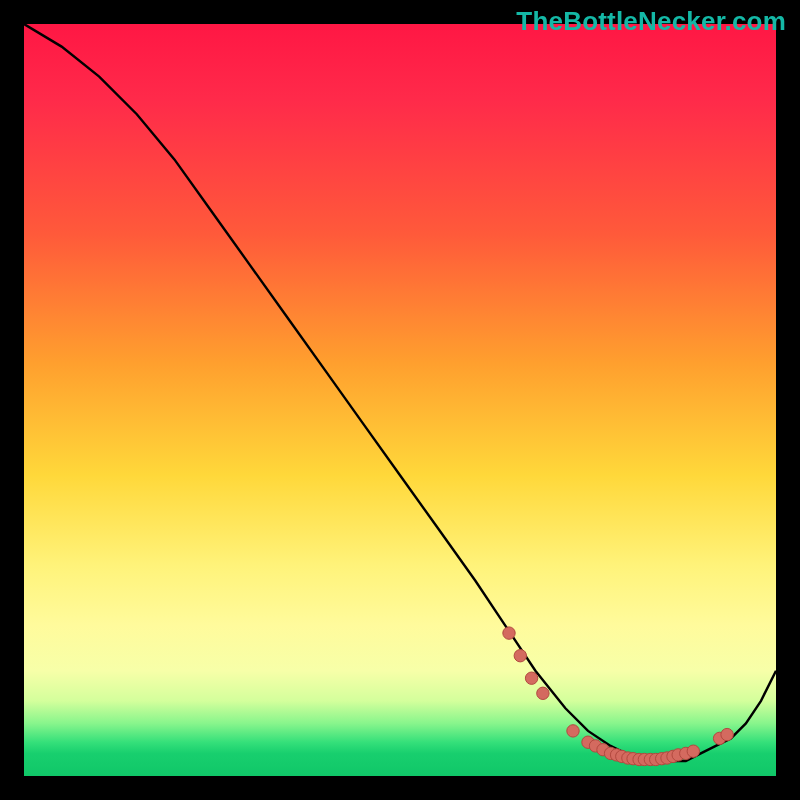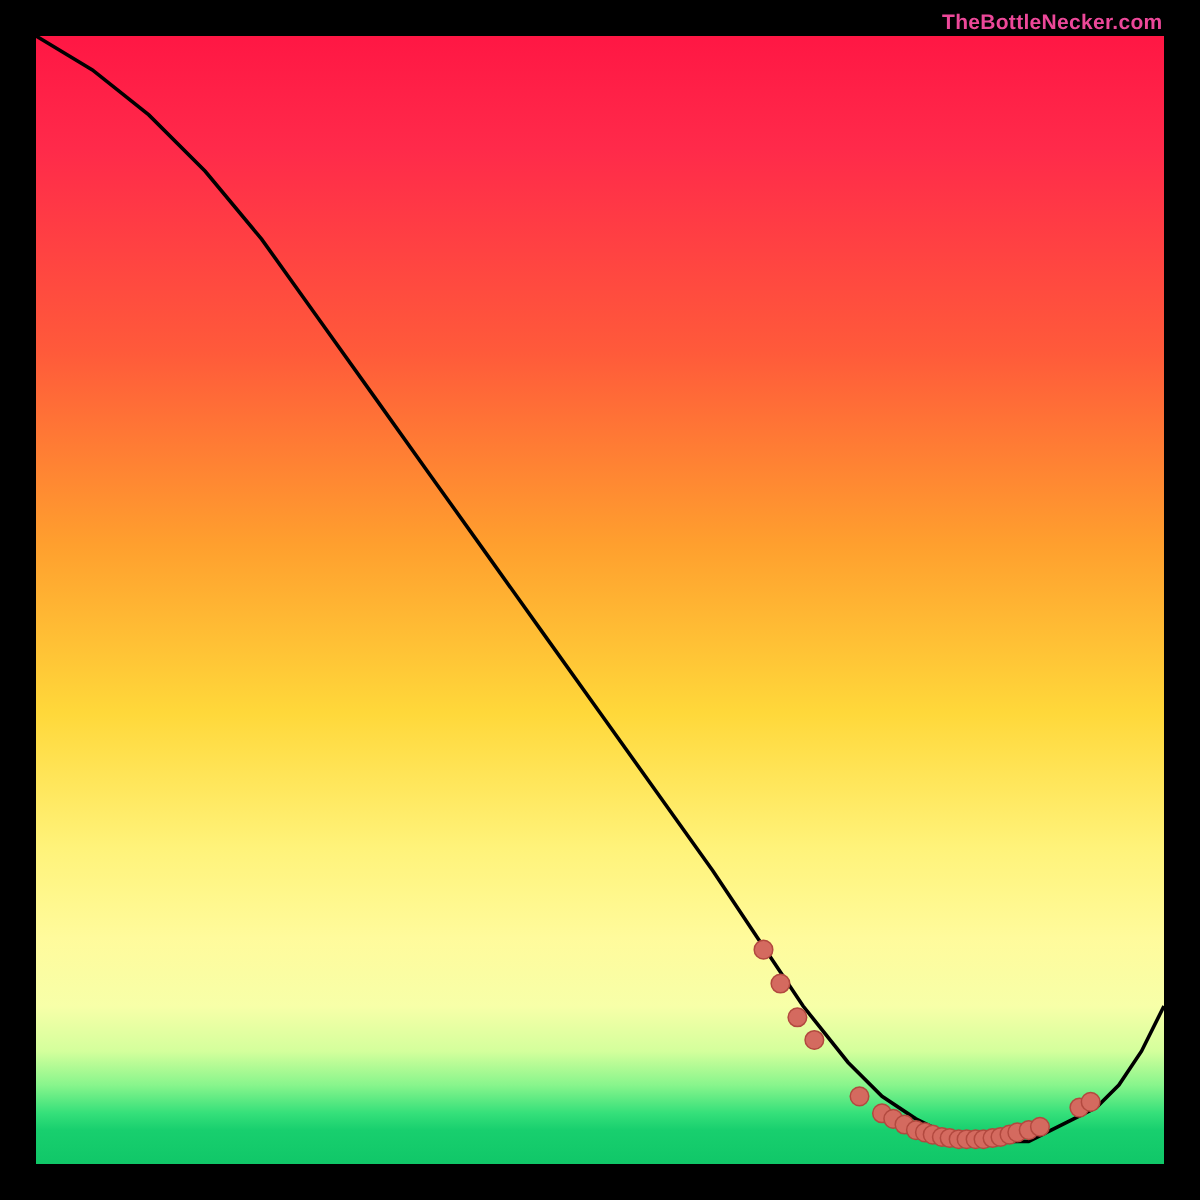--- a/index.html
+++ b/index.html
@@ -13,23 +13,23 @@
   }
   .frame {
     position: relative;
     width: 800px;
     height: 800px;
     background: #000;
   }
   .watermark {
     position: absolute;
     top: 6px;
-    right: 25px;
-    color: #ec4899;
-    font-size: 14px;
+    right: 14px;
+    color: #14b8a6;
+    font-size: 26px;
     font-weight: 600;
     letter-spacing: 0.2px;
     z-index: 20;
   }
   .plot-wrap {
     position: absolute;
     left: 24px;
     top: 24px;
     width: 752px;
     height: 752px;

